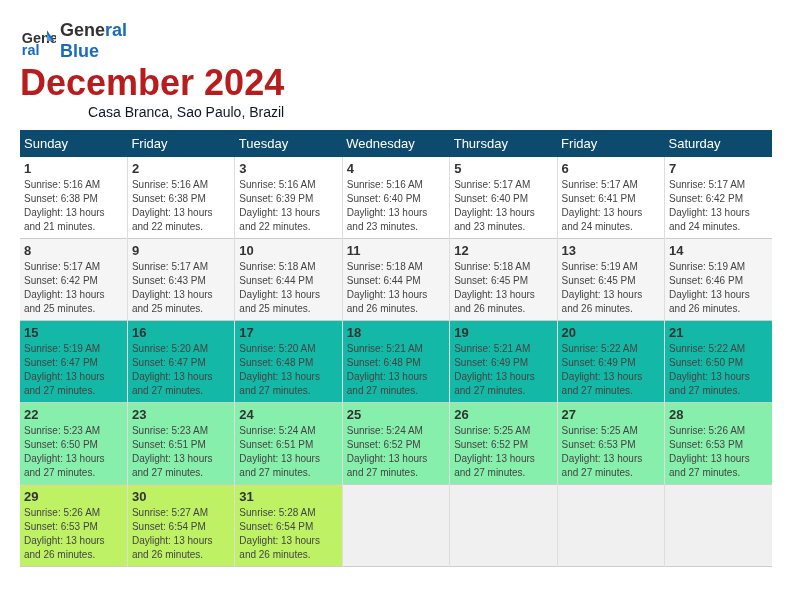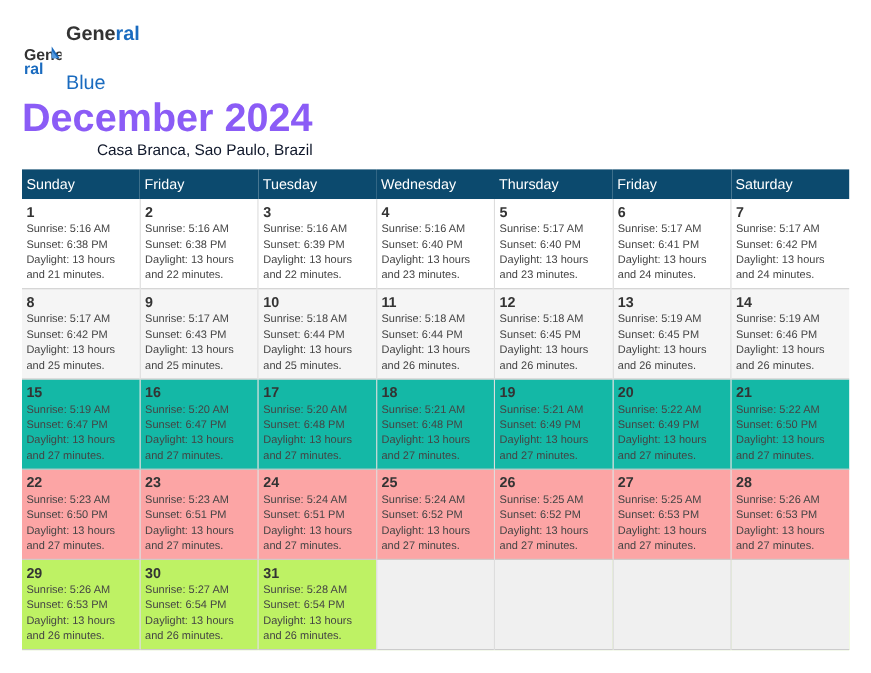--- a/index.html
+++ b/index.html
@@ -25,21 +25,21 @@
       width: 36px;
       height: 36px;
       margin-right: 4px;
     }
     .title-block {
       text-align: right;
     }
     .month-title {
       font-size: 36px;
       font-weight: bold;
-      color: #8b5cf6;
+      color: #b91c1c;
     }
     .location {
       font-size: 14px;
       color: #0f172a;
     }
     table {
       width: 100%;
       border-collapse: collapse;
       font-size: 11px;
     }
@@ -89,21 +89,21 @@
 <div class="header">
   <div class="logo">
     <svg class="logo-icon" viewBox="0 0 40 40">
       <text x="2" y="22" font-size="16" font-weight="bold" fill="#333">Gene</text>
       <text x="2" y="36" font-size="16" font-weight="bold" fill="#1a6bbf">ral</text>
       <polygon points="30,8 38,20 30,20" fill="#1a6bbf"></polygon>
       <polygon points="30,12 36,20 30,20" fill="#5599dd"></polygon>
     </svg>
     <div>
       <div style="font-size:18px;font-weight:bold;color:#333;"><span style="color:#333;">Gene</span><span style="color:#1a6bbf;">ral</span></div>
-      <div style="font-size:18px;font-weight:normal;color:#1a6bbf;margin-top:24px;">Blue</div>
+      <div style="font-size:18px;font-weight:bold;color:#1a6bbf;">Blue</div>
     </div>
   </div>
   <div class="title-block">
     <div class="month-title">December 2024</div>
     <div class="location">Casa Branca, Sao Paulo, Brazil</div>
   </div>
 </div>
 
 <table>
   <thead>
@@ -243,21 +243,21 @@
           Sunrise: 5:22 AM<br>Sunset: 6:49 PM<br>Daylight: 13 hours and 27 minutes.
         </div>
         </td>
         <td>
           <span class="day-num">21</span>
         <div class="day-detail">
           Sunrise: 5:22 AM<br>Sunset: 6:50 PM<br>Daylight: 13 hours and 27 minutes.
         </div>
         </td>
       </tr>
-      <tr style="background-color: #fca5a5;">
+      <tr style="background-color: #86efac;">
         <td>
           <span class="day-num">22</span>
         <div class="day-detail">
           Sunrise: 5:23 AM<br>Sunset: 6:50 PM<br>Daylight: 13 hours and 27 minutes.
         </div>
         </td>
         <td>
           <span class="day-num">23</span>
         <div class="day-detail">
           Sunrise: 5:23 AM<br>Sunset: 6:51 PM<br>Daylight: 13 hours and 27 minutes.

